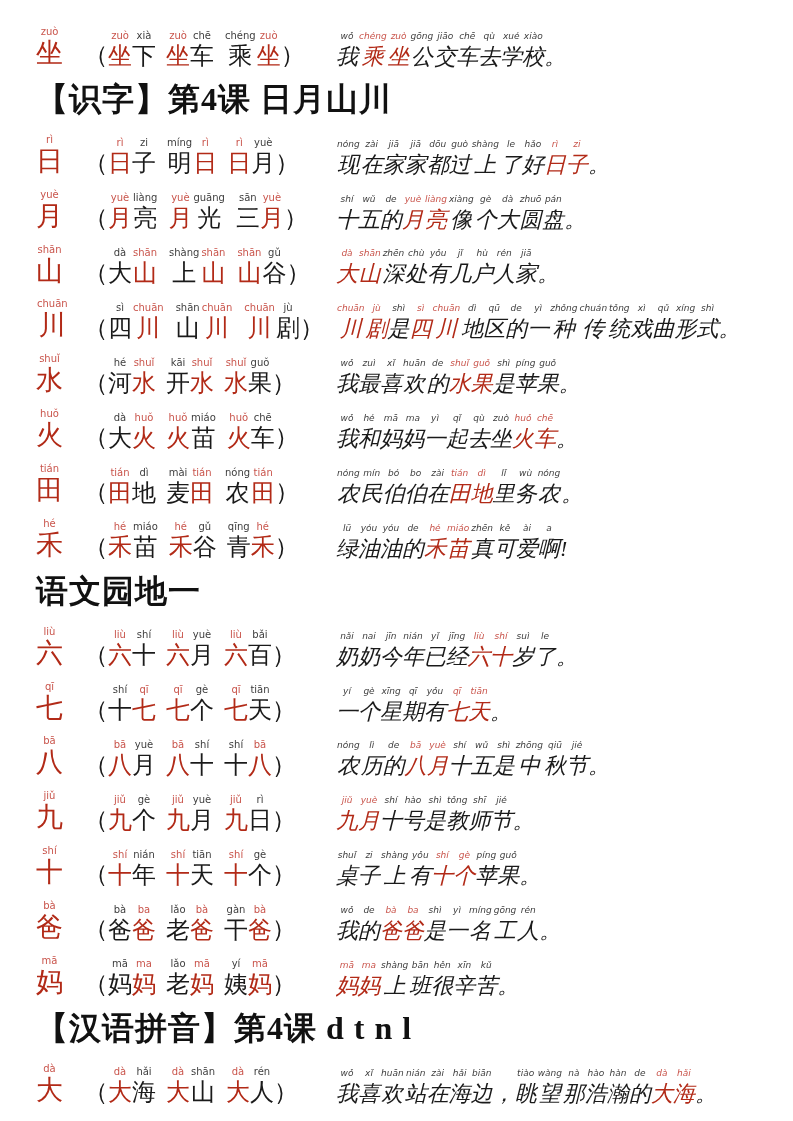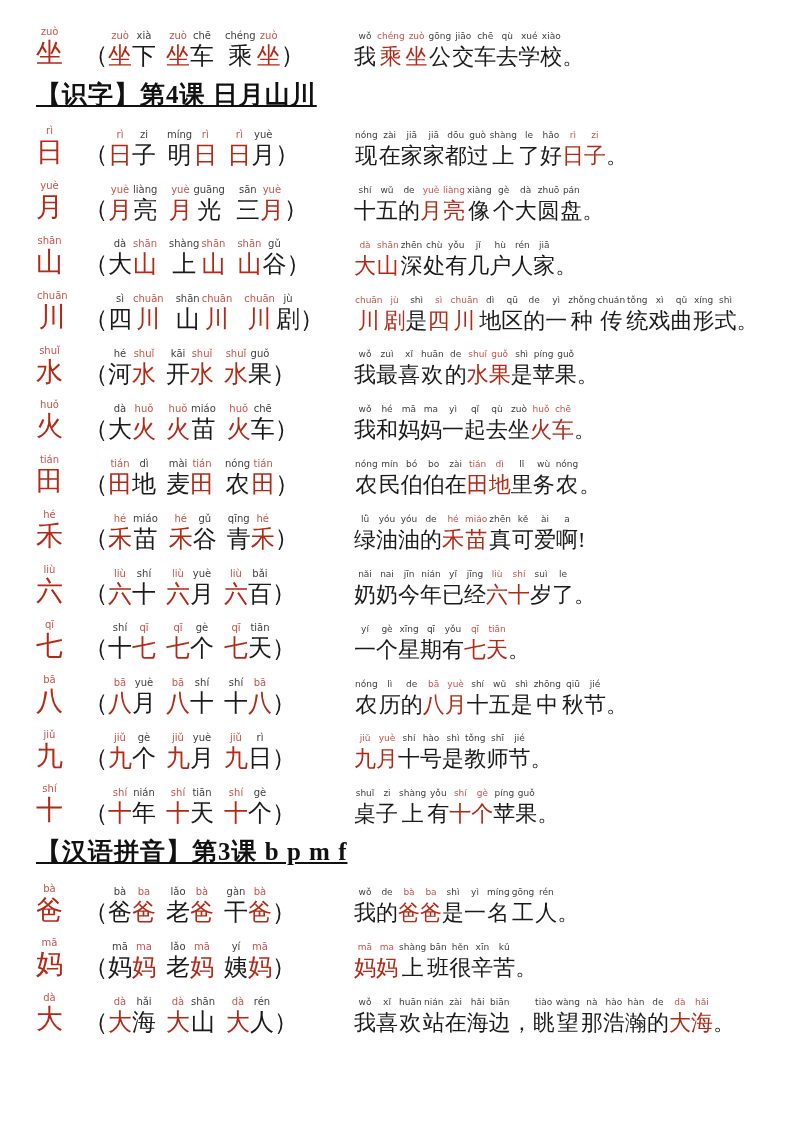--- a/index.html
+++ b/index.html
@@ -8,33 +8,33 @@
   }
   *{box-sizing:border-box;}
   html,body{margin:0;padding:0;}
   body{
     width:793px;height:1121px;background:var(--bg);overflow:hidden;
     font-family:"DejaVu Sans",sans-serif;
   }
   .page{padding:20px 18px 0 36px;}
   .heading{
     font-family:"Liberation Serif","DejaVu Serif",serif;
-    font-weight:700;font-size:25px;color:var(--hk);
-    margin:9px 0 9px 0;letter-spacing:1px;line-height:1.25;text-decoration:underline;
+    font-weight:700;font-size:32px;color:var(--hk);
+    margin:9px 0 9px 0;letter-spacing:1px;line-height:1.25;
   }
-  .row{display:flex;margin-bottom:5px;}
+  .row{display:flex;align-items:flex-end;margin-bottom:5px;}
   .head-cell{width:48px;flex:0 0 48px;}
   .words{width:238px;flex:0 0 238px;display:flex;align-items:flex-end;}
   .word{display:inline-flex;align-items:flex-end;}
   .word + .word{margin-left:10px;}
   .paren{
     font-family:"Liberation Serif","DejaVu Serif",serif;
     font-size:24px;line-height:1.15;color:var(--ck);
   }
-  .sentence{flex:1 1 auto;display:flex;align-items:flex-end;overflow:hidden;margin-left:32px;}
+  .sentence{flex:1 1 auto;display:flex;align-items:flex-end;overflow:hidden;margin-left:14px;font-style:italic;}
   .syl{display:inline-flex;flex-direction:column;align-items:center;}
   .py{
     font-family:"DejaVu Sans",sans-serif;color:var(--pyk);
     line-height:1.1;min-height:12px;white-space:pre;padding:0 1px;
   }
   .ch{
     font-family:"Liberation Serif","DejaVu Serif",serif;color:var(--ck);
     line-height:1.18;white-space:pre;
   }
   .syl.red .py{color:var(--pyr);}
@@ -839,20 +839,21 @@
           <span class="syl">
             <span class="py">a</span>
             <span class="ch">啊</span>
           </span>
           <span class="syl">
             <span class="py"></span>
             <span class="ch">!</span>
           </span>
         </div>
       </div>
+      <div class="heading">语文园地一</div>
       <div class="row">
         <div class="head-cell"><span class="syl red">
             <span class="py">liù</span>
             <span class="ch">六</span>
           </span></div>
         <div class="words">
           <span class="paren">（</span>
           <span class="word">
             <span class="syl red">
               <span class="py">liù</span>
@@ -1245,21 +1246,20 @@
           <span class="syl">
             <span class="py">guǒ</span>
             <span class="ch">果</span>
           </span>
           <span class="syl">
             <span class="py"></span>
             <span class="ch">。</span>
           </span>
         </div>
       </div>
-      <div class="heading">【汉语拼音】第3课 b p m f</div>
       <div class="row">
         <div class="head-cell"><span class="syl red">
             <span class="py">bà</span>
             <span class="ch">爸</span>
           </span></div>
         <div class="words">
           <span class="paren">（</span>
           <span class="word">
             <span class="syl">
               <span class="py">bà</span>
@@ -1402,20 +1402,21 @@
           <span class="syl">
             <span class="py">kǔ</span>
             <span class="ch">苦</span>
           </span>
           <span class="syl">
             <span class="py"></span>
             <span class="ch">。</span>
           </span>
         </div>
       </div>
+      <div class="heading">【汉语拼音】第4课 d t n l</div>
       <div class="row">
         <div class="head-cell"><span class="syl red">
             <span class="py">dà</span>
             <span class="ch">大</span>
           </span></div>
         <div class="words">
           <span class="paren">（</span>
           <span class="word">
             <span class="syl red">
               <span class="py">dà</span>

